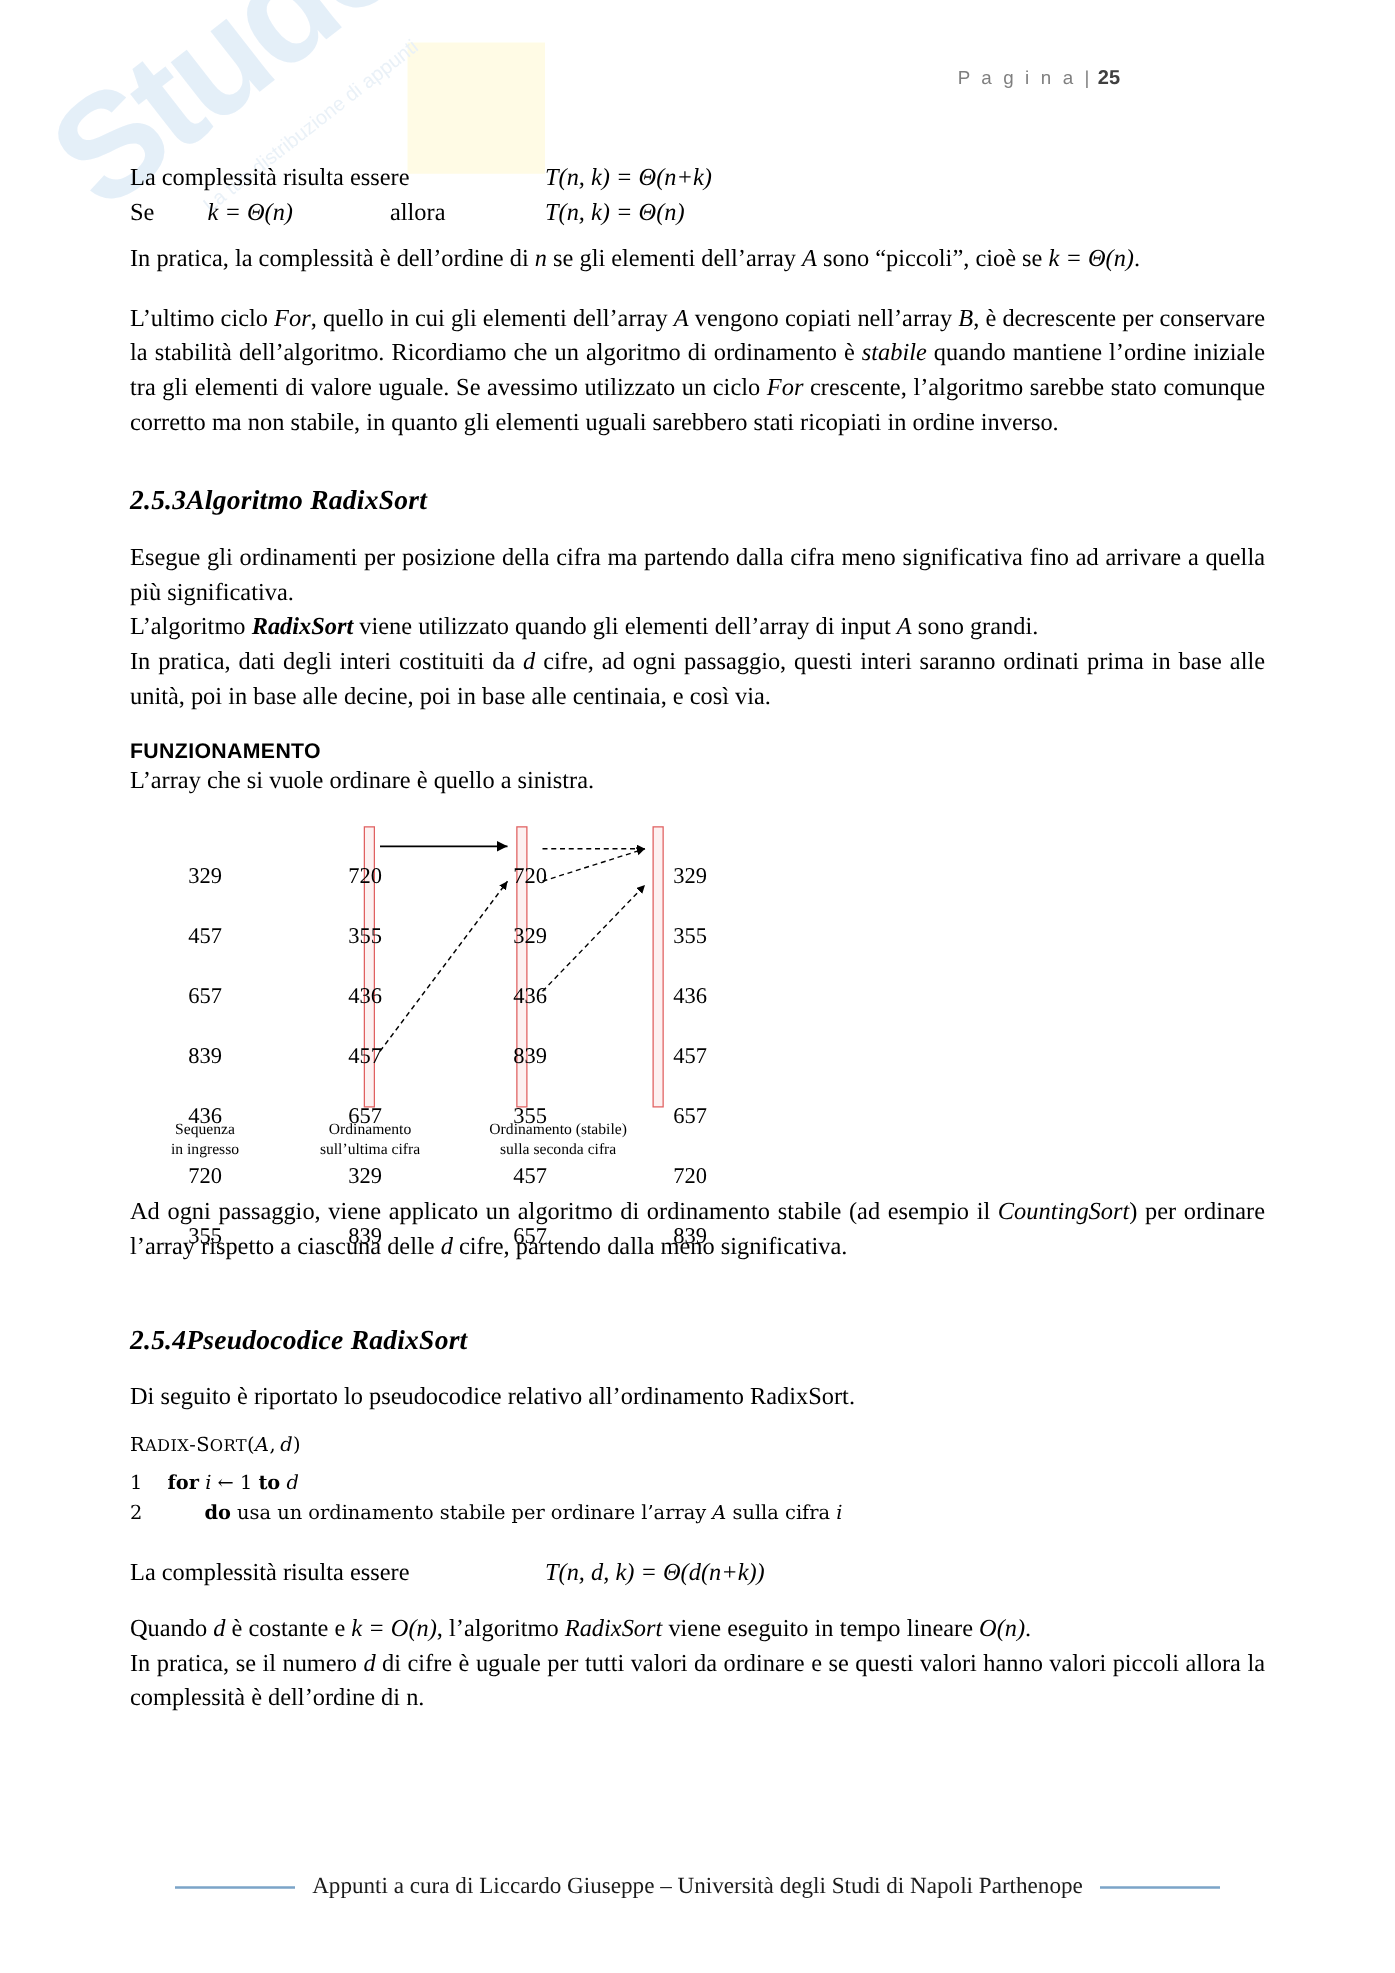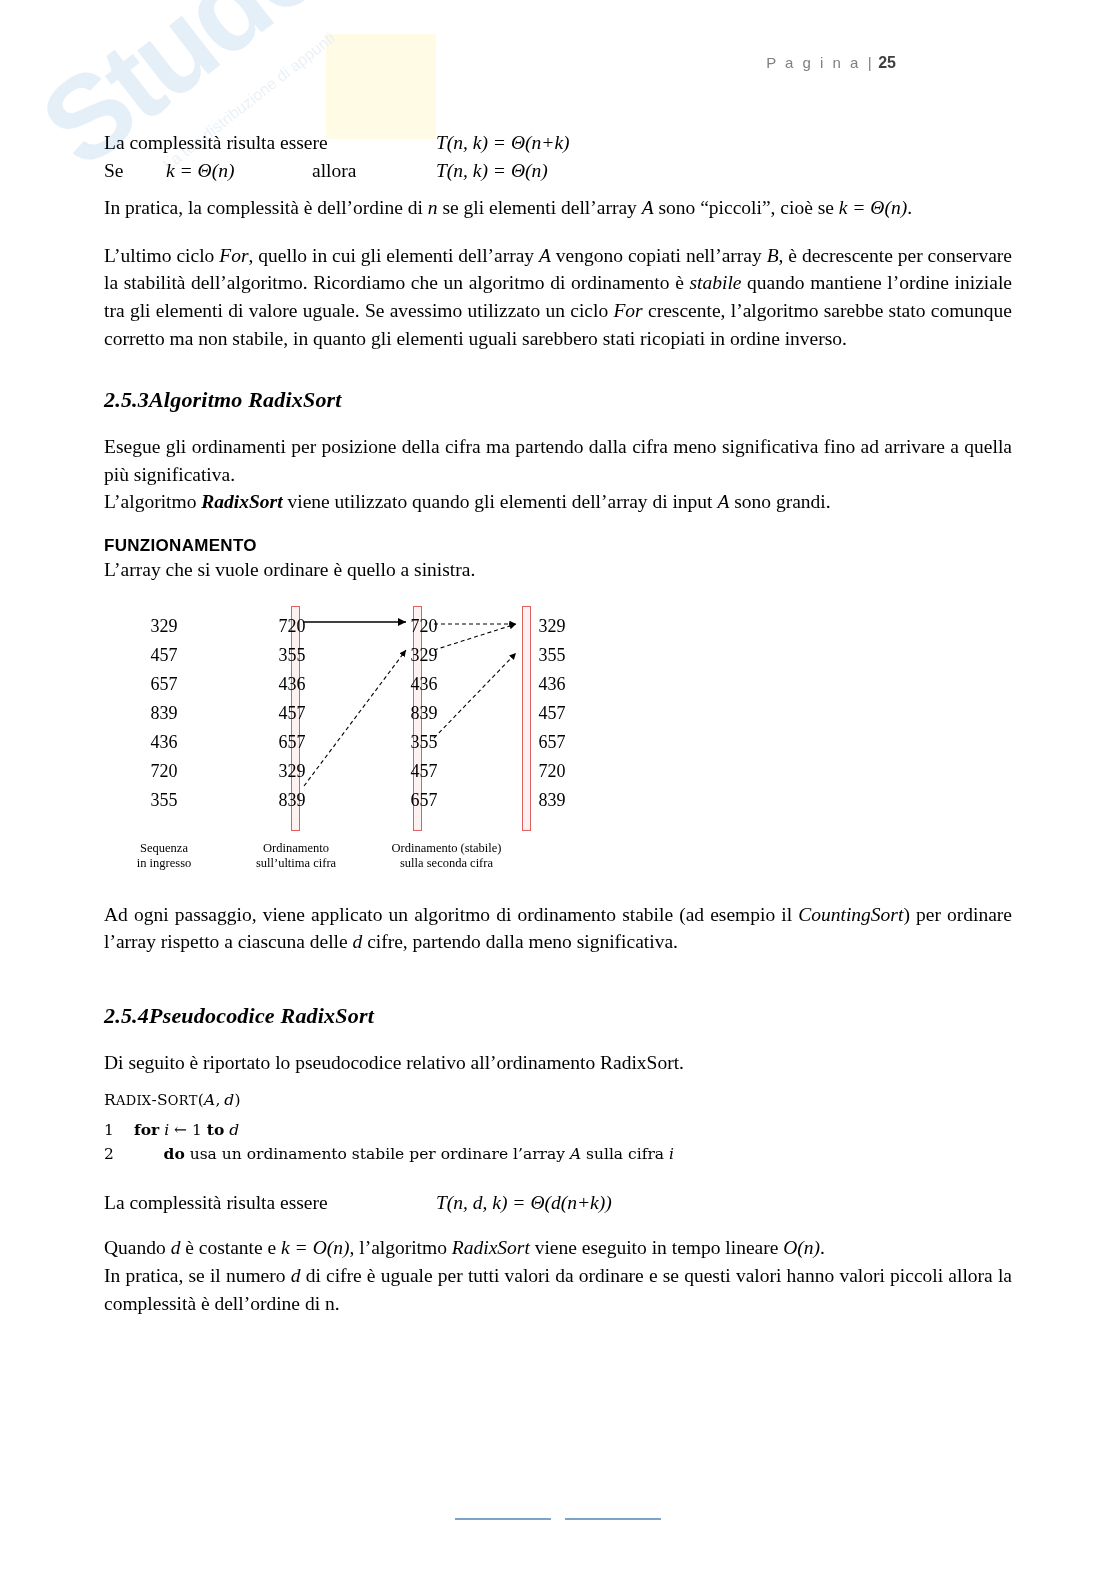--- a/index.html
+++ b/index.html
@@ -144,20 +144,21 @@
   }
   .col {
     position: absolute;
     top: 14px;
     width: 60px;
     text-align: center;
   }
   .col .cell {
     height: 29px;
     line-height: 29px;
+    margin-top: 19px;
   }
   .col-1 { left: 20px; }
   .col-2 { left: 148px; }
   .col-3 { left: 280px; }
   .col-4 { left: 408px; }
 
   .vbar {
     position: absolute;
     top: 8px;
     width: 9px;
@@ -256,20 +257,21 @@
     <p class="body">L’ultimo ciclo <i>For</i>, quello in cui gli elementi dell’array <i>A</i> vengono copiati nell’array <i>B</i>, è decrescente per conservare la <span class="b">stabilità</span> dell’algoritmo. Ricordiamo che un algoritmo di ordinamento è <i>stabile</i> quando mantiene l’ordine iniziale tra gli elementi di valore uguale. Se avessimo utilizzato un ciclo <i>For</i> crescente, l’algoritmo sarebbe stato comunque corretto ma non stabile, in quanto gli elementi uguali sarebbero stati ricopiati in ordine inverso.</p>
 
     <div style="height:34px"></div>
     <h3 class="section">
       <span class="num">2.5.3</span><span>Algoritmo RadixSort</span>
     </h3>
 
     <div style="height:18px"></div>
     <p class="body">Esegue gli ordinamenti per posizione della cifra ma partendo dalla cifra meno significativa fino ad arrivare a quella più significativa.</p>
     <p class="body">L’algoritmo <span class="bi">RadixSort</span> viene utilizzato quando gli elementi dell’array di input <i>A</i> sono grandi.</p>
+    <p class="body">In pratica, dati degli interi costituiti da <i>d</i> cifre, ad ogni passaggio, questi interi saranno ordinati prima in base alle unità, poi in base alle decine, poi in base alle centinaia, e così via.</p>
 
     <div style="height:20px"></div>
     <div class="funz">FUNZIONAMENTO</div>
     <p class="body">L’array che si vuole ordinare è quello a sinistra.</p>
 
     <div style="height:14px"></div>
 
     <div class="diagram">
 
       <div class="vbar vb-1"></div>
@@ -364,15 +366,16 @@
       <span class="fr-d">T(n, d, k) = Θ(d(n+k))</span>
     </div>
 
     <div style="height:18px"></div>
     <p class="body">Quando <i>d</i> è costante e <i>k = O(n)</i>, l’algoritmo <i>RadixSort</i> viene eseguito in tempo lineare <i>O(n)</i>.</p>
     <p class="body">In pratica, se il numero <i>d</i> di cifre è uguale per tutti valori da ordinare e se questi valori hanno valori piccoli allora la complessità è dell’ordine di n.</p>
   </div>
 
   <div class="footer">
     <div class="rule"></div>
+    <div class="ftext">Appunti a cura di Liccardo Giuseppe – Università degli Studi di Napoli Parthenope</div>
     <div class="rule"></div>
   </div>
 </div>
 
 </body></html>

